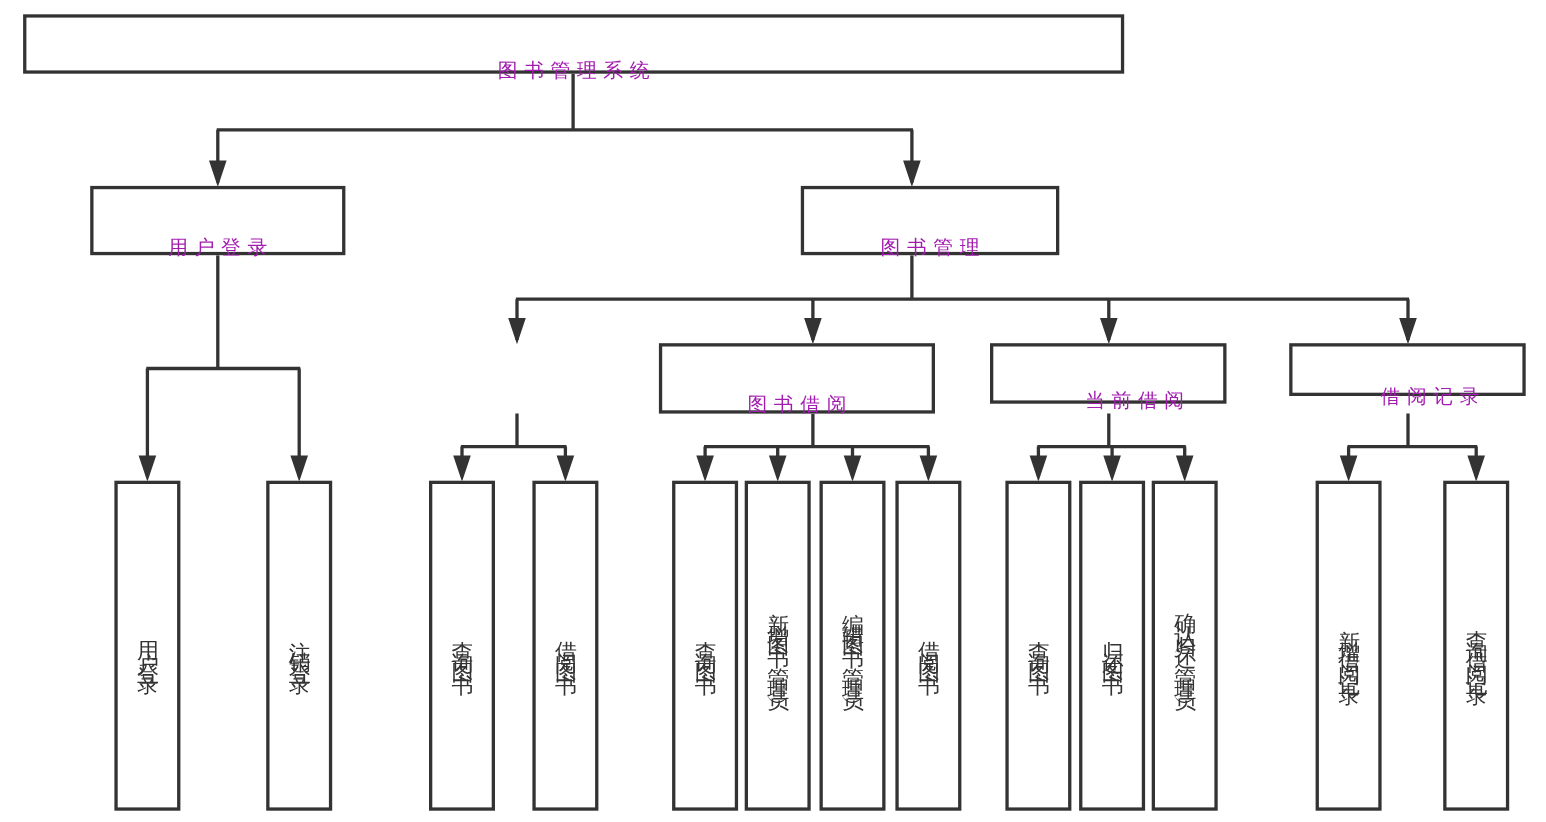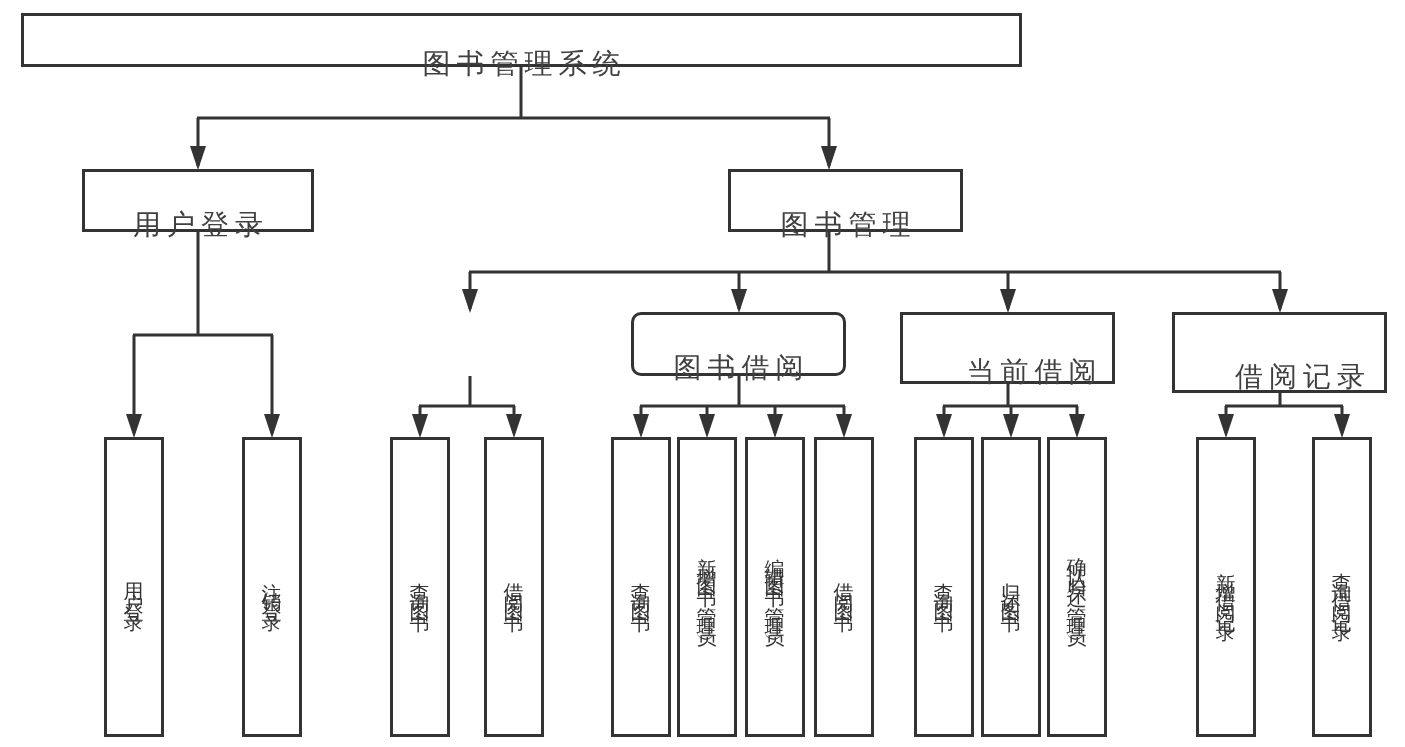--- a/index.html
+++ b/index.html
@@ -20,25 +20,25 @@
   .hbox {
     position: absolute;
     box-sizing: border-box;
     border: 3px solid #333333;
     background: #ffffff;
     display: flex;
     align-items: center;
     justify-content: center;
   }
   .hbox span {
-    font-size: 28px;
+    font-size: 18px;
     letter-spacing: 6px;
     text-indent: 6px;
     white-space: nowrap;
-    color: #404040;
+    color: #a21caf;
     margin-top: 48px;
   }
   .leaf {
     position: absolute;
     top: 437px;
     width: 60px;
     height: 300px;
     box-sizing: border-box;
     border: 3px solid #333333;
     background: #ffffff;
@@ -104,27 +104,27 @@
     <span>图书管理系统</span>
   </div>
 
   <div class="hbox" style="left:82px; top:169px; width:232px; height:63px;">
     <span>用户登录</span>
   </div>
   <div class="hbox" style="left:728px; top:169px; width:235px; height:63px;">
     <span>图书管理</span>
   </div>
 
-  <div class="hbox" style="left:631px; top:312px; width:215px; height:64px;border-radius:10px;">
+  <div class="hbox" style="left:599px; top:312px; width:251px; height:64px;">
     <span>图书借阅</span>
   </div>
-  <div class="hbox" style="left:900px; top:312px; width:215px; height:72px;padding-left:48px;">
+  <div class="hbox" style="left:900px; top:312px; width:215px; height:55px;padding-left:48px;">
     <span>当前借阅</span>
   </div>
-  <div class="hbox" style="left:1172px; top:312px; width:215px; height:81px;padding-left:41px;">
+  <div class="hbox" style="left:1172px; top:312px; width:215px; height:48px;padding-left:41px;">
     <span>借阅记录</span>
   </div>
 
   <div class="leaf" style="left:104px;">
     <span>用户登录</span>
   </div>
   <div class="leaf" style="left:242px;">
     <span>注销登录</span>
   </div>
 

